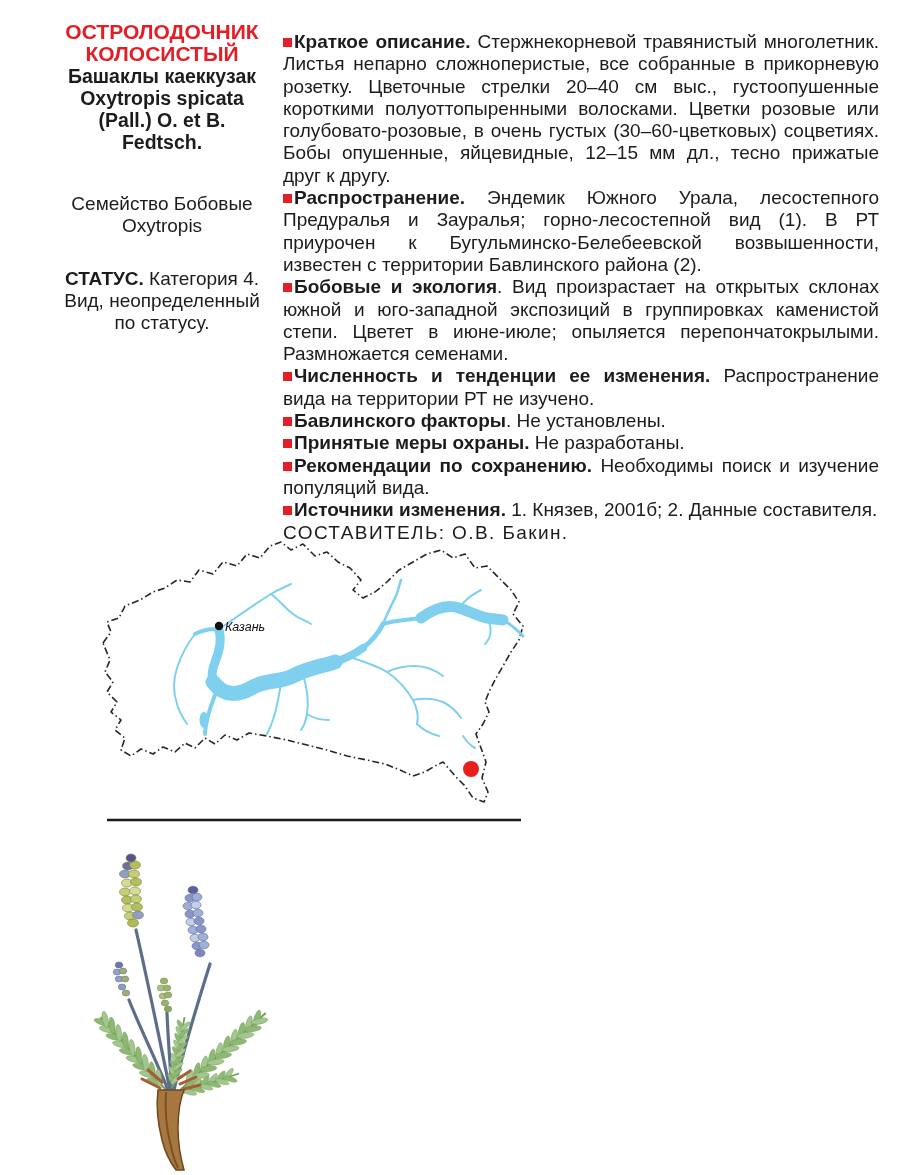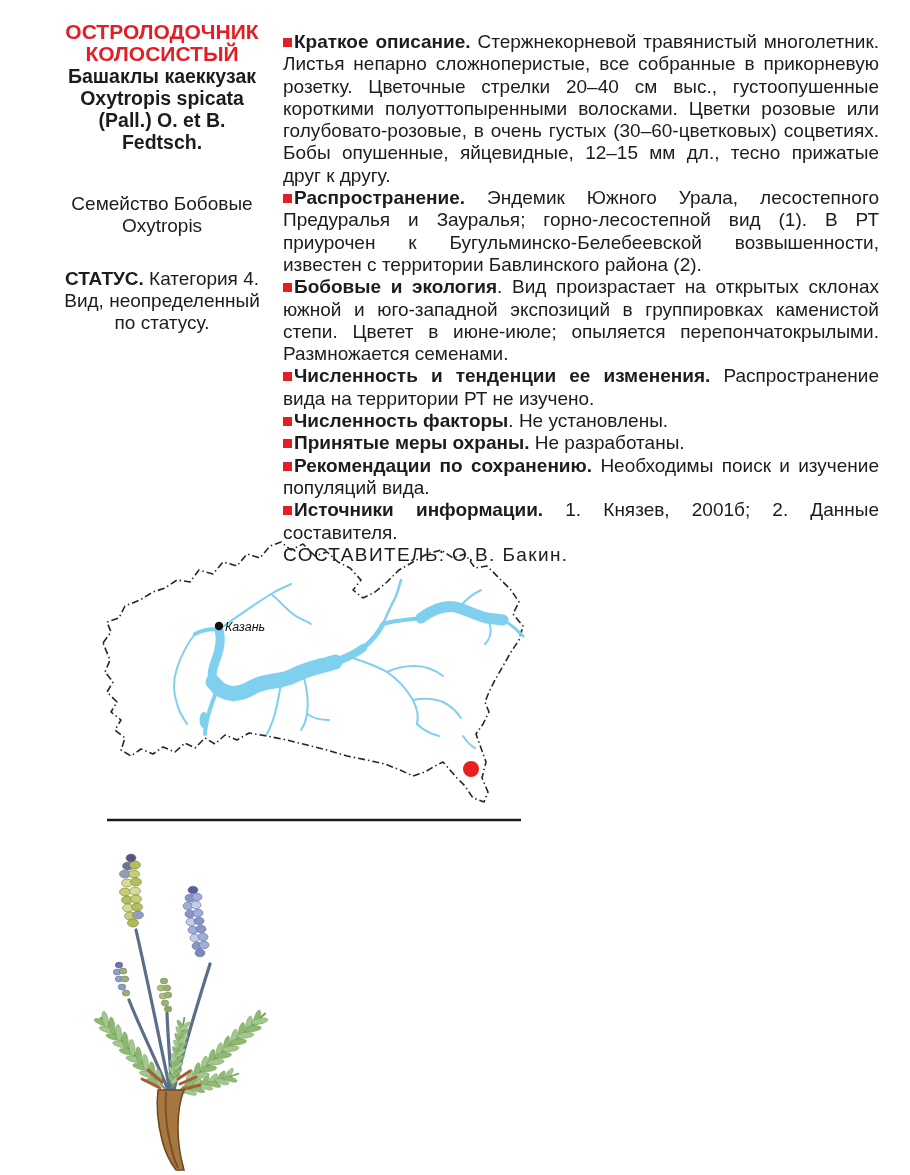--- a/index.html
+++ b/index.html
@@ -41,24 +41,24 @@
       <div>Oxytropis</div>
     </div>
     <div class="status-block"><span class="b">СТАТУС.</span><span> Категория 4. Вид, неопределенный по статусу.</span></div>
   </div>
 
   <div class="right-col">
     <p><span class="bullet"></span><span class="b">Краткое описание.</span><span> Стержнекорневой травянистый многолетник. Листья непарно сложноперистые, все собранные в прикорневую розетку. Цветочные стрелки 20–40 см выс., густоопушенные короткими полуоттопыренными волосками. Цветки розовые или голубовато-розовые, в очень густых (30–60-цветковых) соцветиях. Бобы опушенные, яйцевидные, 12–15 мм дл., тесно прижатые друг к другу.</span></p>
     <p><span class="bullet"></span><span class="b">Распространение.</span><span> Эндемик Южного Урала, лесостепного Предуралья и Зауралья; горно-лесостепной вид (1). В РТ приурочен к Бугульминско-Белебеевской возвышенности, известен с территории Бавлинского района (2).</span></p>
     <p><span class="bullet"></span><span class="b">Бобовые и экология</span><span>. Вид произрастает на открытых склонах южной и юго-западной экспозиций в группировках каменистой степи. Цветет в июне-июле; опыляется перепончатокрылыми. Размножается семенами.</span></p>
     <p><span class="bullet"></span><span class="b">Численность и тенденции ее изменения.</span><span> Распространение вида на территории РТ не изучено.</span></p>
-    <p><span class="bullet"></span><span class="b">Численность факторы</span><span>. Не установлены.</span></p>
+    <p><span class="bullet"></span><span class="b">Бавлинского факторы</span><span>. Не установлены.</span></p>
     <p><span class="bullet"></span><span class="b">Принятые меры охраны.</span><span> Не разработаны.</span></p>
     <p><span class="bullet"></span><span class="b">Рекомендации по сохранению.</span><span> Необходимы поиск и изучение популяций вида.</span></p>
-    <p><span class="bullet"></span><span class="b">Источники информации.</span><span> 1. Князев, 2001б; 2. Данные составителя.</span></p>
+    <p><span class="bullet"></span><span class="b">Источники изменения.</span><span> 1. Князев, 2001б; 2. Данные составителя.</span></p>
     <p class="compiler">СОСТАВИТЕЛЬ: О.В. Бакин.</p>
   </div>
 
   <div class="map-figure">
     <svg width="440" height="288" viewBox="0 0 440 288">
 
       <path fill="none" stroke="#262626" stroke-width="1.6" stroke-dasharray="7 3 1.5 3" stroke-linejoin="round" d="M 8,103 L 16,92 12,82 24,78 30,66 45,60 58,52 70,48 82,40 95,42 104,30 118,34 128,22
                142,26 152,14 165,18 175,6 186,2 196,10 208,4 220,16 232,12 243,22 255,28 266,40 258,50
                268,58 280,52 292,42 304,30 318,22 332,14 346,10 358,18 370,14 380,28 392,26 404,38
                416,50 424,62 418,74 428,86 424,100 416,112 408,126 400,140 394,152 390,162 394,172

